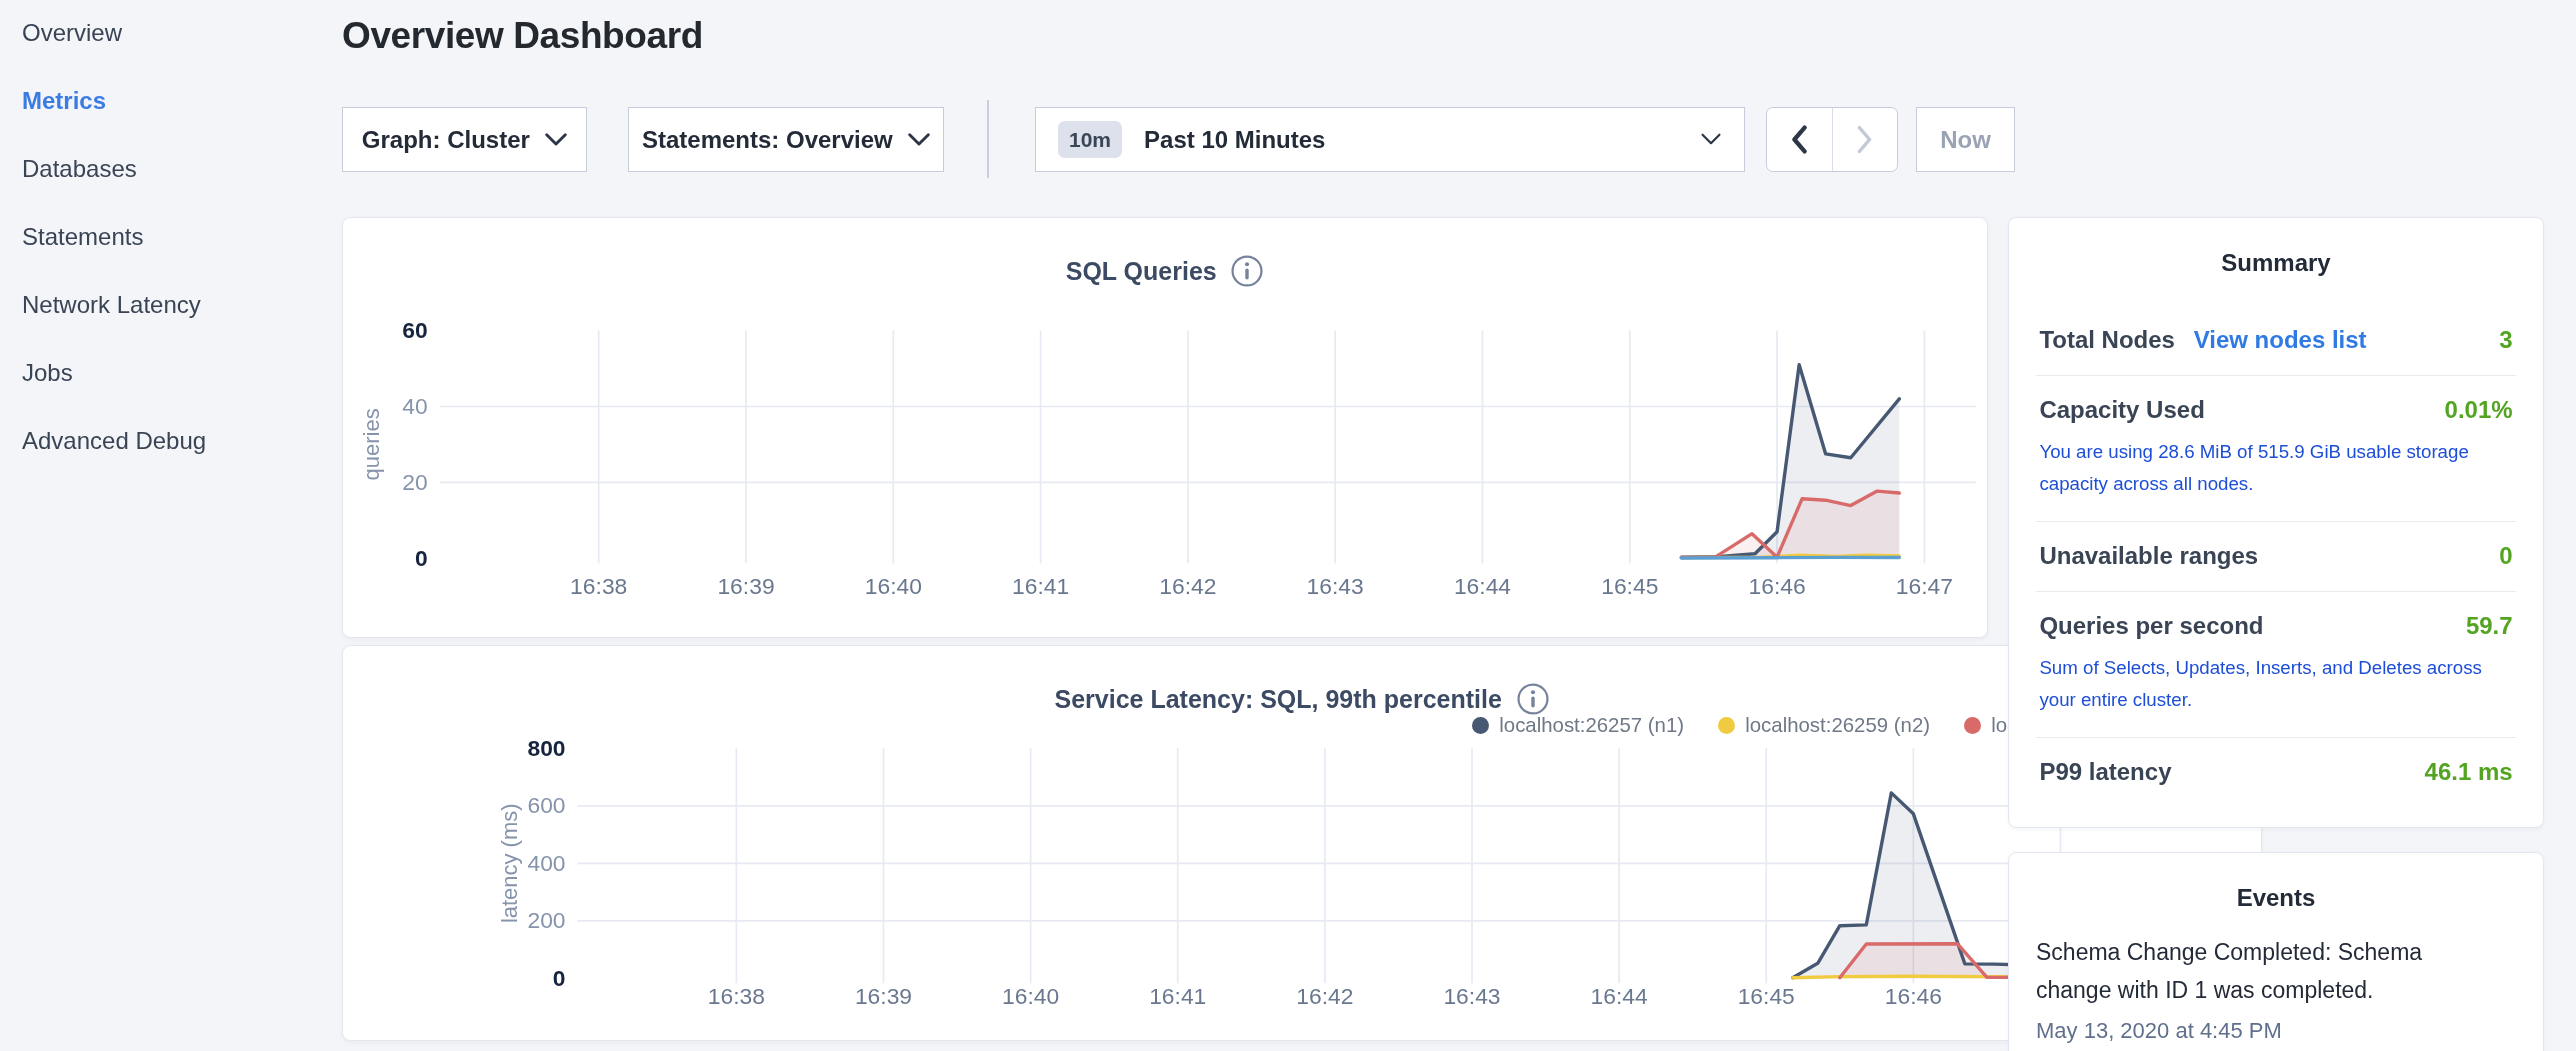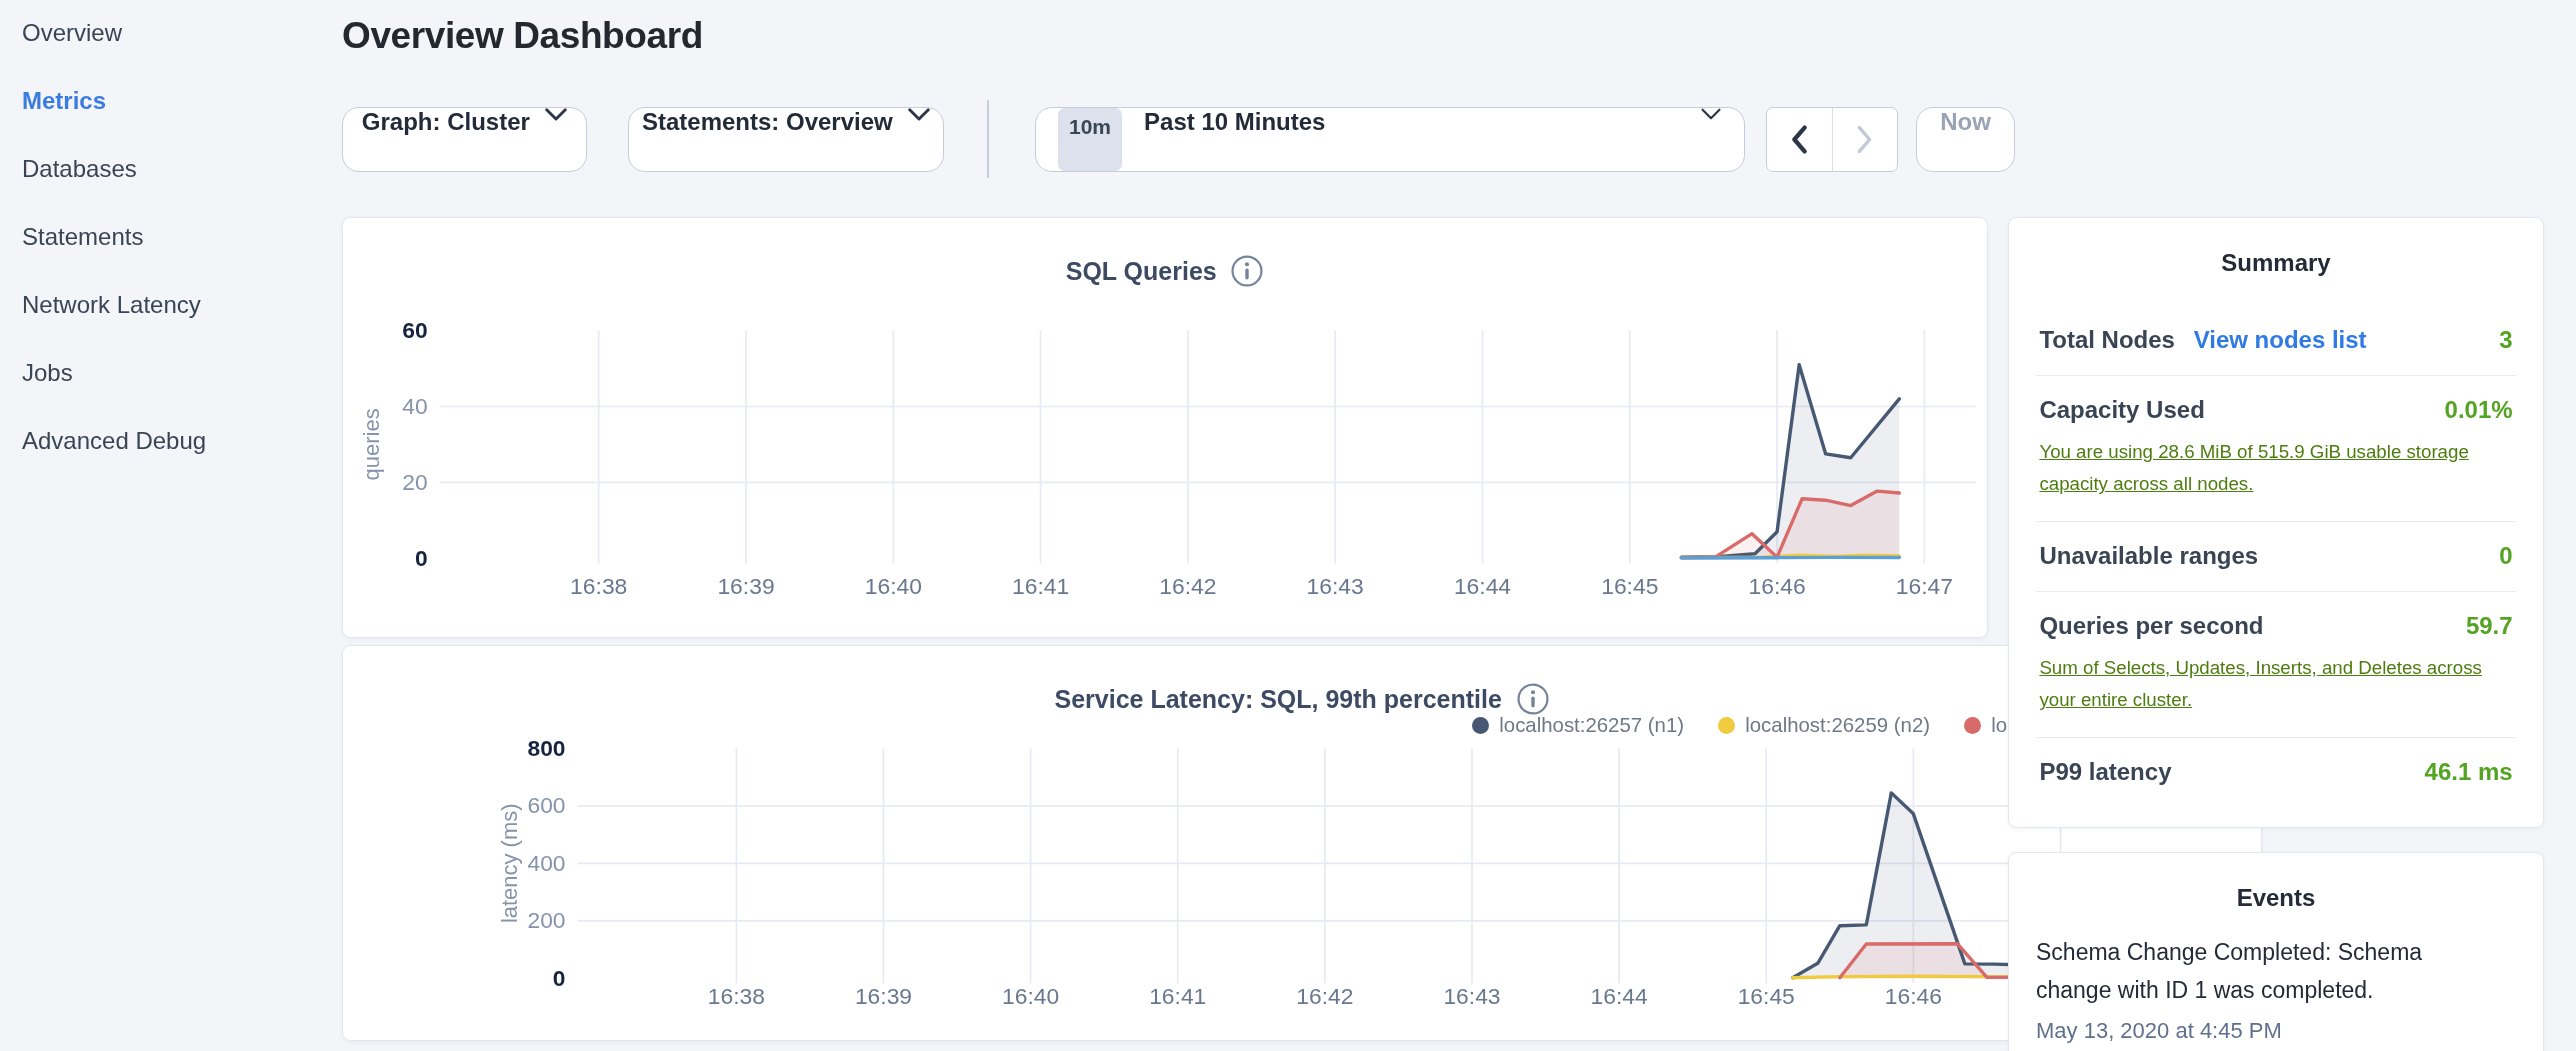--- a/index.html
+++ b/index.html
@@ -5,21 +5,21 @@
   html,body{margin:0;padding:0;background:#f4f5f9;font-family:"Liberation Sans",sans-serif;}
   #app{position:relative;width:2576px;height:1051px;overflow:hidden;background:#f4f5f9;color:#242b38;padding-left:16px;}
 
   
   #sidebar{position:absolute;left:0;top:0;width:323px;height:1051px;}
   .nav-item{position:absolute;left:22px;font-size:24px;font-weight:500;color:#394455;cursor:pointer;white-space:nowrap;}
   .nav-item.active{color:#3b7ce2;font-weight:700;}
 
   
   #page-title{position:absolute;left:342px;top:15.3px;margin:0;font-size:37px;font-weight:600;color:#242930;letter-spacing:-0.4px;}
-  .dd,.timebox,.nowbtn{box-sizing:border-box;position:absolute;top:107px;height:65px;background:#fff;border:1.7px solid #c6ccdb;border-radius:17px;display:flex;justify-content:center;font-family:inherit;font-size:24px;font-weight:700;color:#242b38;cursor:pointer;padding:0;}
+  .dd,.timebox,.nowbtn{box-sizing:border-box;position:absolute;top:107px;height:65px;background:#fff;border:1.7px solid #c6ccdb;border-radius:0;display:flex;align-items:center;justify-content:center;font-family:inherit;font-size:24px;font-weight:700;color:#242b38;cursor:pointer;padding:0;}
   #graph-dd{left:342px;width:245px;gap:15.3px;}
   #dashboard-dd{left:628px;width:316px;gap:15.3px;}
   .caret{width:22px;height:12.8px;flex:0 0 auto;}
   #controls-divider{position:absolute;left:987px;top:100px;width:1.7px;height:78px;background:#c9cede;}
   #timebox{left:1035px;width:710px;justify-content:flex-start;padding:0 22px;}
   .time-badge{background:#dde1ec;border-radius:6.8px;padding:6.8px 11px;font-size:21px;font-weight:700;color:#3a4556;margin-right:22px;}
   #timebox .tcaret{margin-left:auto;}
   #time-nav{position:absolute;left:1766px;top:107px;width:132px;height:65px;box-sizing:border-box;background:#fff;border:1.7px solid #c6ccdb;border-radius:6.8px;display:flex;}
   #time-nav button{flex:1;background:none;border:none;display:flex;align-items:center;justify-content:center;cursor:pointer;padding:0;}
   #time-nav button:first-child{border-right:1.7px solid #d9dde7;}
@@ -45,21 +45,21 @@
   #summary-panel{left:2008px;top:217px;width:536px;height:611px;padding:0 27px;}
   #events-panel{left:2008px;top:852px;width:536px;height:264px;padding:0 27px;}
   .panel-title{margin:0;padding-top:31px;text-align:center;font-size:24px;font-weight:700;color:#242b38;}
   #summary-rows{margin-top:29px;}
   .srow{border-bottom:1.7px solid #e8eaf0;padding:20.4px 3.4px 20.4px 3.4px;}
   .srow:last-child{border-bottom:none;}
   .srow-top{display:flex;align-items:baseline;}
   .slabel{font-size:24px;font-weight:700;color:#394455;white-space:nowrap;}
   .slink{font-size:24px;font-weight:600;color:#2f7ae3;margin-left:18.7px;text-decoration:none;cursor:pointer;white-space:nowrap;}
   .sval{margin-left:auto;font-size:24px;font-weight:700;color:#54a423;white-space:nowrap;}
-  .sdesc{margin:12px 0 0 0;font-size:18.7px;line-height:1.72;color:#4d7c0f;max-width:481px;text-decoration:underline;}
+  .sdesc{margin:12px 0 0 0;font-size:18.7px;line-height:1.72;color:#1d4ed8;max-width:481px;}
   .event-item{margin-top:22px;}
   .event-text{margin:0;font-size:23px;line-height:1.65;color:#242b38;max-width:417px;}
   .event-time{margin:8.5px 0 0 0;font-size:22px;color:#60708c;}
 </style>
 </head>
 <body>
 
 <div id="app">
 
   <nav id="sidebar">

